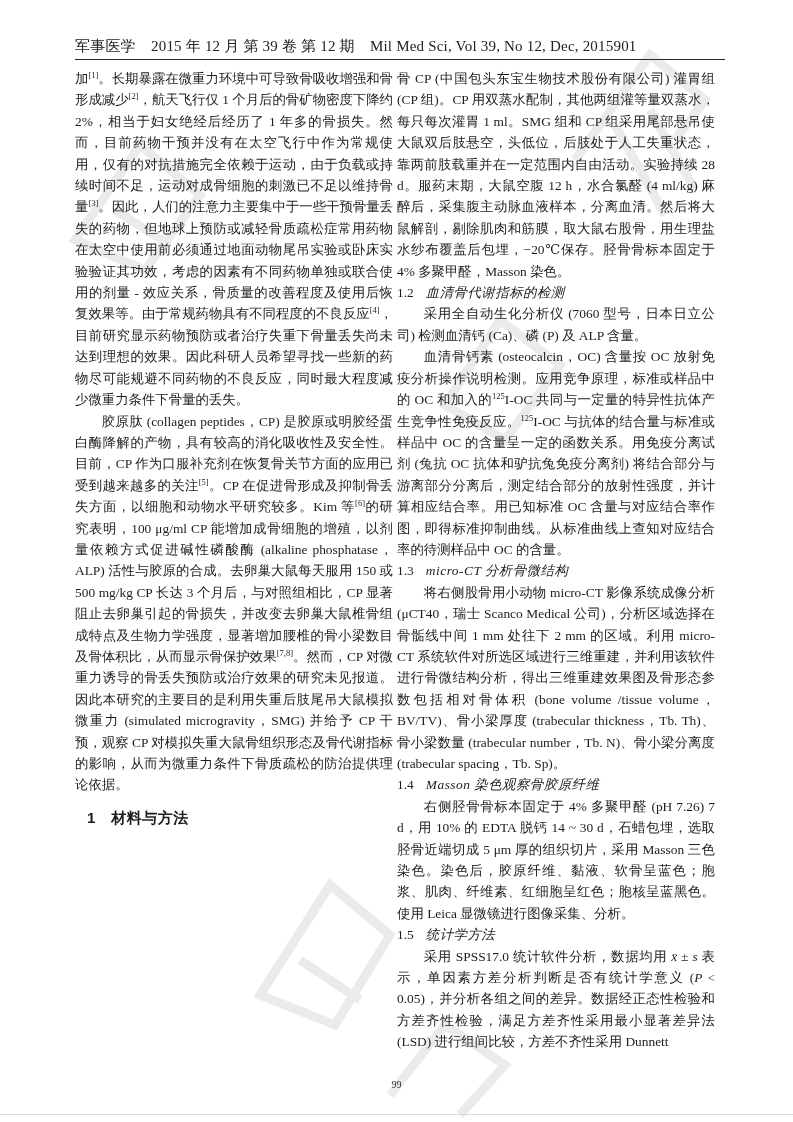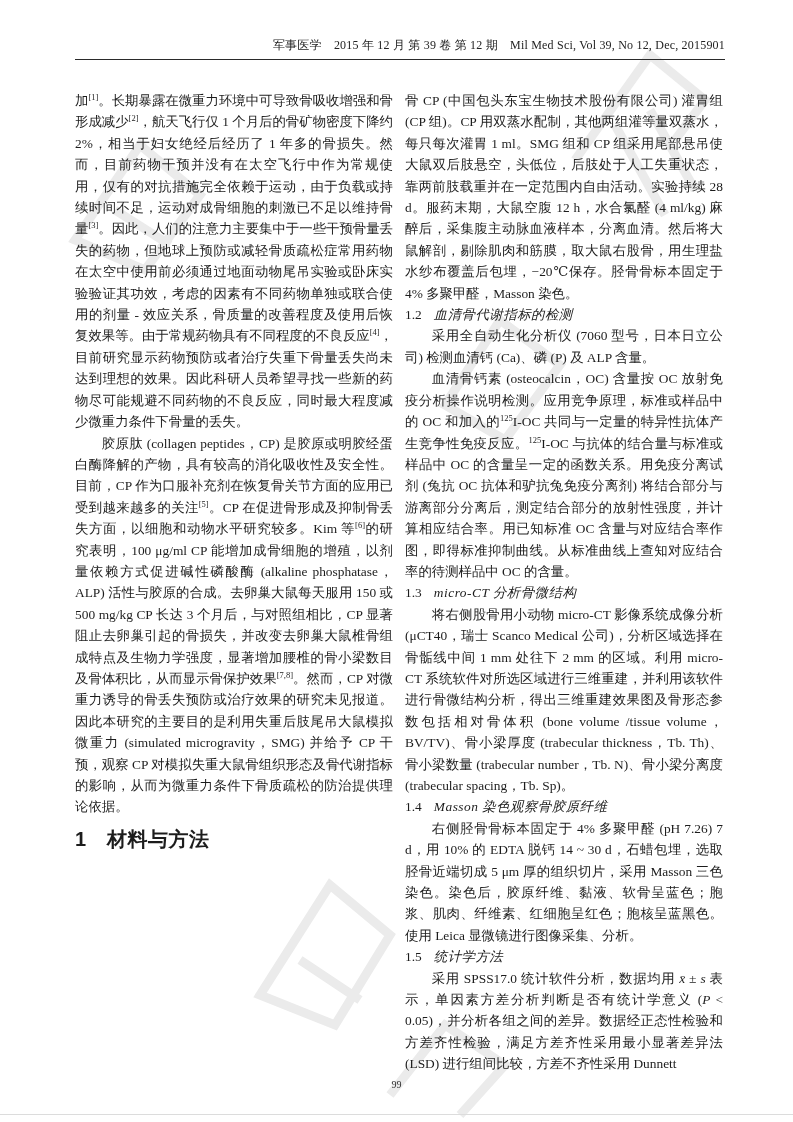--- a/index.html
+++ b/index.html
@@ -8,46 +8,46 @@
     width:793px;height:1122px;
     margin:0 auto;
     background:#ffffff;
     overflow:hidden;
     font-family:"Liberation Serif","DejaVu Serif",serif;
     color:#1c1c1c;
   }
   
   .header{
     position:absolute;left:75px;right:68px;top:37px;
-    display:flex;justify-content:flex-end;align-items:baseline;
-    font-size:12px;letter-spacing:.2px;color:#222;
+    display:flex;justify-content:flex-start;align-items:baseline;
+    font-size:15px;letter-spacing:.2px;color:#222;
   }
   .header-rule{
     position:absolute;left:75px;right:68px;top:59px;
     border-top:1.7px solid #2a2a2a;height:0;
   }
   
   .content{
-    position:absolute;left:75px;top:90px;width:650px;
-    display:flex;gap:12px;
+    position:absolute;left:75px;top:68px;width:650px;
+    display:flex;gap:4px;
   }
   .col{
     width:318px;
     font-size:13.4px;line-height:21.4px;
     text-align:justify;
     text-justify:inter-ideograph;
   }
   p.para{margin:0;text-indent:2em;}
   p.para.noindent{text-indent:0;}
   sup{font-size:8.5px;line-height:0;vertical-align:super;}
   .it{font-style:italic;}
   .h1{
     font-family:"Liberation Sans","DejaVu Sans",sans-serif;
-    font-weight:700;font-size:20px;
-    margin:11px 0 8px 0;letter-spacing:.5px;
+    font-weight:700;font-size:15px;
+    margin:11px 0 8px 12px;letter-spacing:.5px;
   }
   .h2{margin:0;}
   .h2-num{font-weight:400;margin-right:.9em;}
   .h2-title{font-style:italic;letter-spacing:.5px;}
   
   .footer{
     position:absolute;left:0;right:0;bottom:32px;
     text-align:center;font-size:10px;color:#333;
   }
   .scan-edge{

